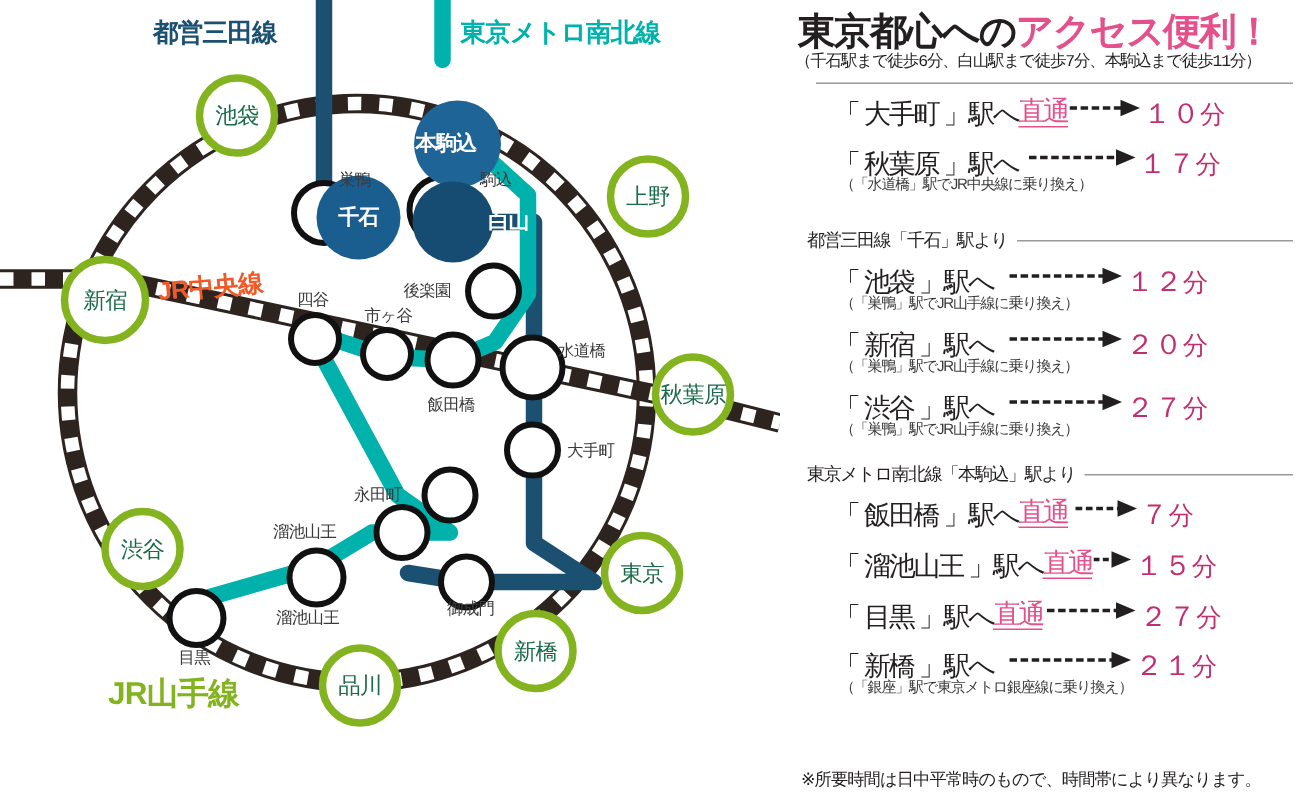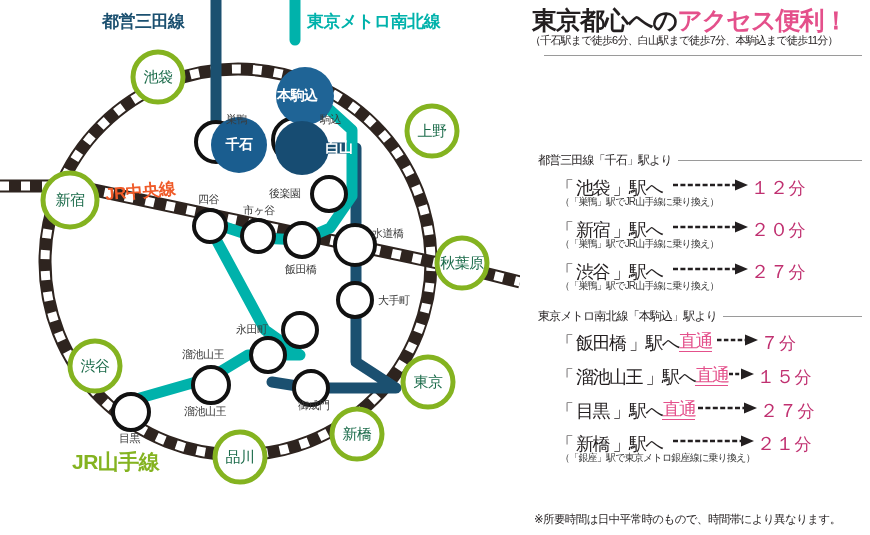--- a/index.html
+++ b/index.html
@@ -92,20 +92,21 @@
   .headline .hl-dark { color: #231f20; }
   .headline .hl-pink { color: #e4508b; }
 
   .sub-note {
     position: absolute;
     left: 6px; top: 33px;
     font-size: 11px;
     color: #231f20;
     letter-spacing: -0.8px;
     white-space: nowrap;
+    font-family: Liberation Mono, monospace;
   }
 
   .group {
     position: absolute;
     left: 0;
     width: 346px;
   }
   .group-head {
     display: flex;
     align-items: center;
@@ -284,21 +285,38 @@
     <span class="hl-dark">東京都心への</span><span class="hl-pink">アクセス便利！</span>
   </div>
 
   <div class="sub-note">（千石駅まで徒歩6分、白山駅まで徒歩7分、本駒込まで徒歩11分）</div>
 
   <div class="group" style="top:55px;">
     <div class="group-head">
       <span class="group-rule"></span>
     </div>
 
-
+    <div class="row" style="margin-top:6px;">
+      <span class="row-main">「 大手町 」駅へ</span><span class="direct">直通</span><span class="arrow">
+        <svg width="48" height="12" viewBox="0 0 48 12">
+            <line x1="0" y1="6" x2="36" y2="6" stroke="#231f20" stroke-width="2.4" stroke-dasharray="5 2.4"></line>
+            <polygon points="34,0.5 47,6 34,11.5" fill="#231f20"></polygon>
+          </svg>
+      </span><span class="mins"><span>１０</span><span class="unit">分</span></span>
+    </div>
+
+    <div class="row" style="height:42px;">
+      <span class="row-main">「 秋葉原 」駅へ</span><span class="arrow">
+        <svg width="78" height="12" viewBox="0 0 78 12">
+            <line x1="6" y1="6" x2="66" y2="6" stroke="#231f20" stroke-width="2.4" stroke-dasharray="5 2.4"></line>
+            <polygon points="64,0.5 77,6 64,11.5" fill="#231f20"></polygon>
+          </svg>
+      </span><span class="mins"><span>１７</span><span class="unit">分</span></span>
+      <span class="row-sub">（「水道橋」駅でJR中央線に乗り換え）</span>
+    </div>
   </div>
 
   <div class="group" style="top:152px;">
     <div class="group-head">
       <span class="group-head-text">都営三田線「千石」駅より</span>
       <span class="group-rule"></span>
     </div>
 
     <div class="row" style="height:42px; margin-top:6px;">
       <span class="row-main">「 池袋 」駅へ</span><span class="arrow">

